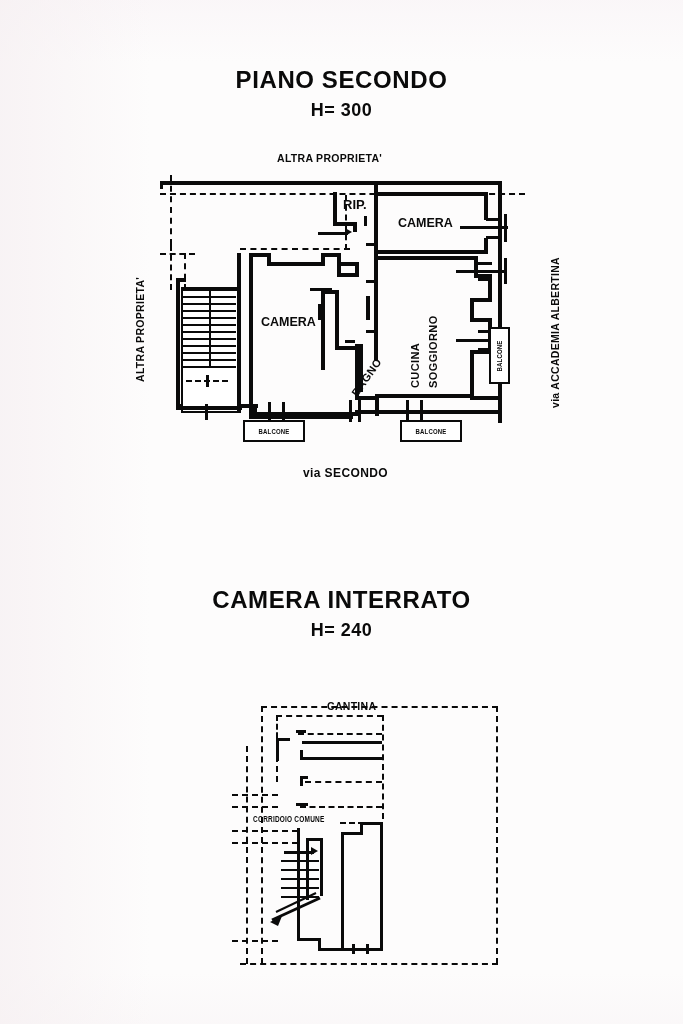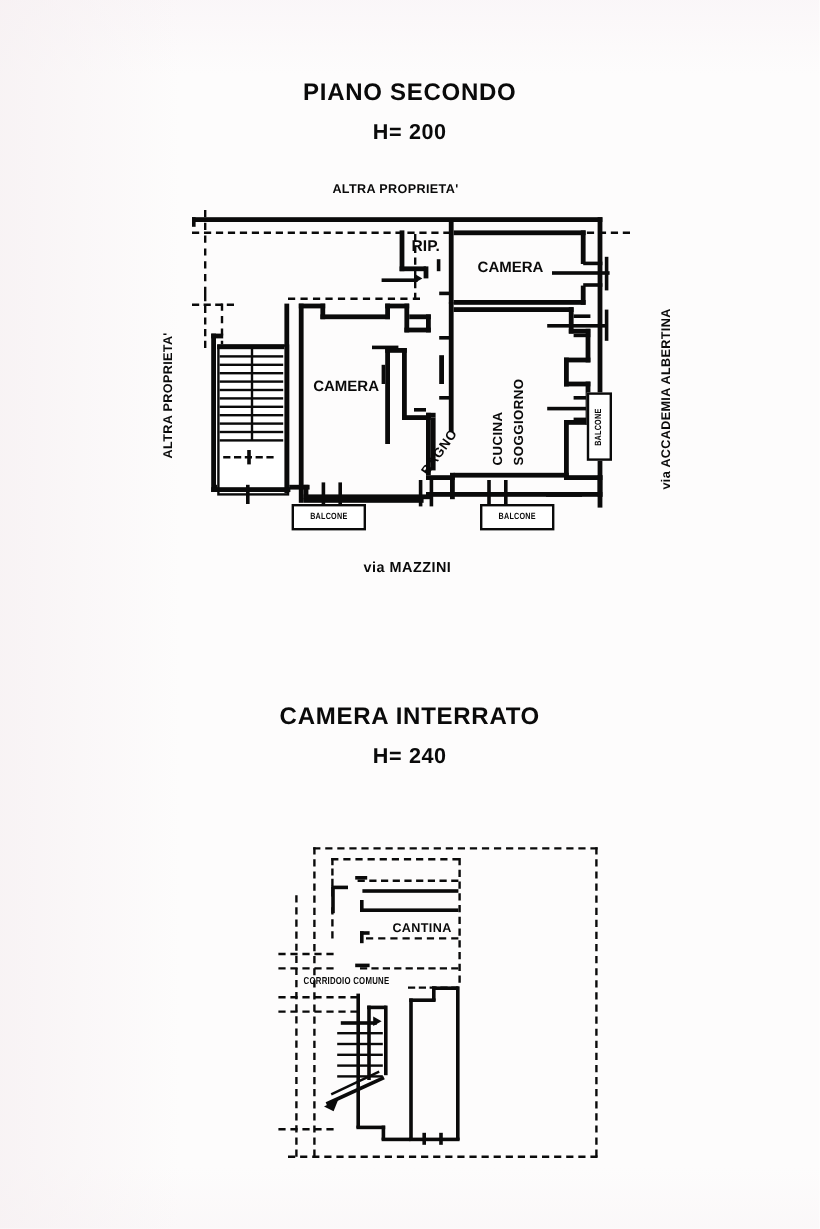--- a/index.html
+++ b/index.html
@@ -35,21 +35,21 @@
     letter-spacing: .8px;
     white-space: nowrap;
     user-select: none;
   }
 
   
   .sheet-title {
     position: absolute;
     width: 100%;
     text-align: center;
-    font-size: 20px;
+    font-size: 24px;
     font-weight: bold;
     letter-spacing: .6px;
   }
   .sheet-sub {
     position: absolute;
     width: 100%;
     text-align: center;
     font-size: 18px;
     font-weight: bold;
     letter-spacing: .5px;
@@ -154,29 +154,29 @@
 </style>
 </head>
 <body>
 
 <div class="paper-noise"></div>
 <div class="ghost" style="top:10px;left:14px;width:300px;"></div>
 <div class="ghost" style="top:150px;left:18px;width:120px;"></div>
 <div class="ghost" style="top:495px;left:30px;width:500px;"></div>
 
 <div class="sheet-title" style="top:66px;">PIANO SECONDO</div>
-<div class="sheet-sub" style="top:100px;">H= 200</div>
+<div class="sheet-sub" style="top:100px;">H= 300</div>
 
 <div class="edge-label" style="top:152px;left:277px;">ALTRA PROPRIETA'</div>
 
 <div class="edge-label vert-up" style="top:382px;left:134px;">ALTRA PROPRIETA'</div>
 
 <div class="edge-label vert-up" style="top:408px;left:549px;">via ACCADEMIA ALBERTINA</div>
 
-<div class="street-label" style="top:466px;left:303px;">via MAZZINI</div>
+<div class="street-label" style="top:466px;left:303px;">via SECONDO</div>
 
 <div class="plan" style="left:0;top:0;width:552px;height:500px;">
 
   <div class="d" style="left:160px;top:193px;width:365px;"></div>
   <div class="dv" style="left:170px;top:175px;height:70px;"></div>
   <div class="dv" style="left:170px;top:245px;height:45px;"></div>
   <div class="d" style="left:160px;top:253px;width:35px;"></div>
   <div class="dv" style="left:184px;top:253px;height:37px;"></div>
   <div class="d" style="left:240px;top:248px;width:110px;"></div>
   <div class="dv" style="left:345px;top:195px;height:55px;"></div>
@@ -350,21 +350,21 @@
   <div class="w" style="left:300px;top:757px;width:82px;height:3px;"></div>
   <div class="w" style="left:300px;top:750px;width:3px;height:10px;"></div>
 
   <div class="d" style="left:305px;top:781px;width:77px;"></div>
   <div class="w" style="left:300px;top:776px;width:3px;height:10px;"></div>
   <div class="w" style="left:300px;top:776px;width:8px;height:3px;"></div>
 
   <div class="d" style="left:300px;top:806px;width:82px;"></div>
   <div class="w" style="left:296px;top:803px;width:12px;height:3px;"></div>
 
-  <div class="rlabel" style="left:327px;top:769px;font-size:10.5px;letter-spacing:.3px;text-align:right;">CANTINA</div>
+  <div class="rlabel" style="left:327px;top:701px;font-size:10.5px;letter-spacing:.3px;text-align:right;">CANTINA</div>
 
   <div class="rlabel" style="left:253px;top:815px;font-size:6.5px;letter-spacing:.2px;transform:scaleY(1.3);transform-origin:0 0;">CORRIDOIO COMUNE</div>
 
   <div class="w" style="left:297px;top:828px;width:3px;height:112px;"></div>
   <div class="w" style="left:297px;top:938px;width:24px;height:3px;"></div>
   <div class="w" style="left:318px;top:938px;width:3px;height:12px;"></div>
   <div class="w" style="left:318px;top:948px;width:24px;height:3px;"></div>
 
   <div class="w" style="left:341px;top:832px;width:3px;height:118px;"></div>
   <div class="w" style="left:341px;top:832px;width:22px;height:3px;"></div>

